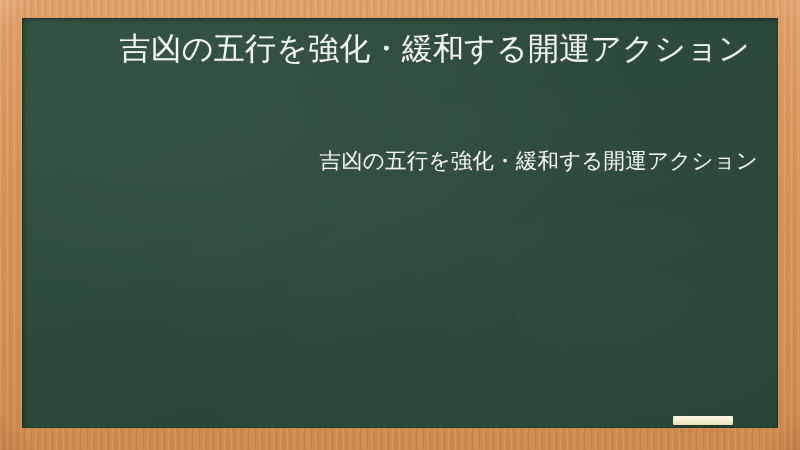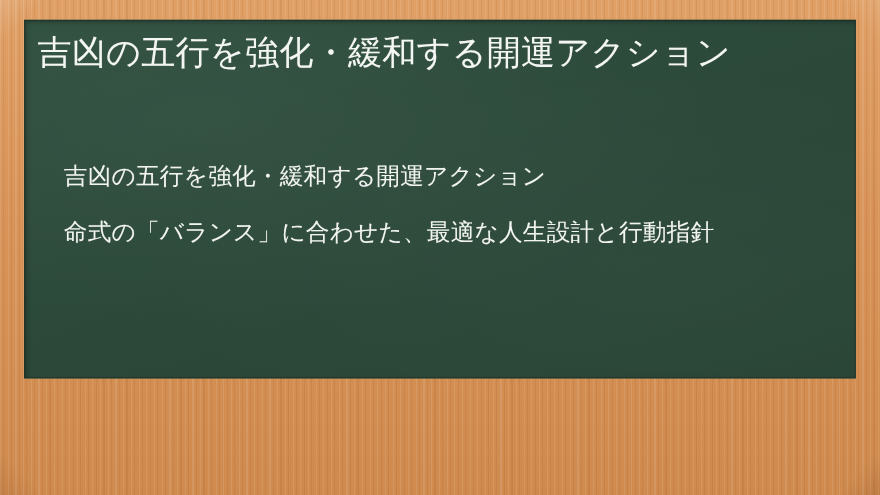--- a/index.html
+++ b/index.html
@@ -51,31 +51,32 @@
   #frame-miter-top-right    { right: 0;  top: 0;   background: linear-gradient(225deg, rgba(255,255,255,0.10), rgba(255,255,255,0) 60%); }
   #frame-miter-bottom-left  { left: 0;   bottom: 0;background: linear-gradient(45deg,  rgba(90,45,15,0.10), rgba(0,0,0,0) 60%); }
   #frame-miter-bottom-right { right: 0;  bottom: 0;background: linear-gradient(315deg, rgba(90,45,15,0.14), rgba(0,0,0,0) 60%); }
 
   
   #chalkboard {
     position: absolute;
     left: 22px;
     top: 18px;
     width: 756px;
-    height: 326px;
+    height: 410px;
     box-sizing: border-box;
     background-color: #2d4b3d;
     background-image:
       radial-gradient(ellipse at 22% 28%, rgba(255,255,255,0.035) 0%, rgba(255,255,255,0) 58%),
       radial-gradient(ellipse at 78% 72%, rgba(255,255,255,0.025) 0%, rgba(255,255,255,0) 60%),
       linear-gradient(160deg, #30503f 0%, #2b4839 55%, #284434 100%);
     box-shadow:
       inset 0 0 0 1px rgba(0,0,0,0.18),
       inset 2px 2px 5px rgba(0,0,0,0.28);
     overflow: hidden;
+    text-align: right;
   }
 
   
   #board-title {
     position: absolute;
     left: 12px;
     top: 8px;
     width: 716px;
     margin: 0;
     color: #f4f6f3;
@@ -131,19 +132,18 @@
   <div id="frame-miter-top-right"></div>
   <div id="frame-miter-bottom-left"></div>
   <div id="frame-miter-bottom-right"></div>
 
   <div id="chalkboard">
 
     <h1 id="board-title">吉凶の五行を強化・緩和する開運アクション</h1>
 
     <ul id="outline-list">
       <li class="outline-item">吉凶の五行を強化・緩和する開運アクション</li>
-      <li class="outline-item">命式の「バランス」に合わせた、最適な人生設計と行動指針</li>
     </ul>
 
     <div id="chalk-stick"></div>
 
   </div>
 </div>
 
 </body></html>

